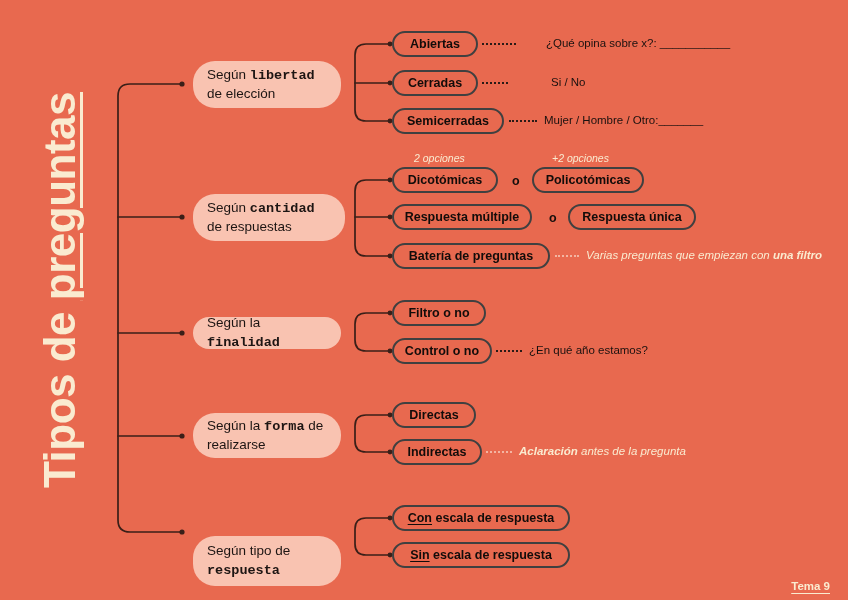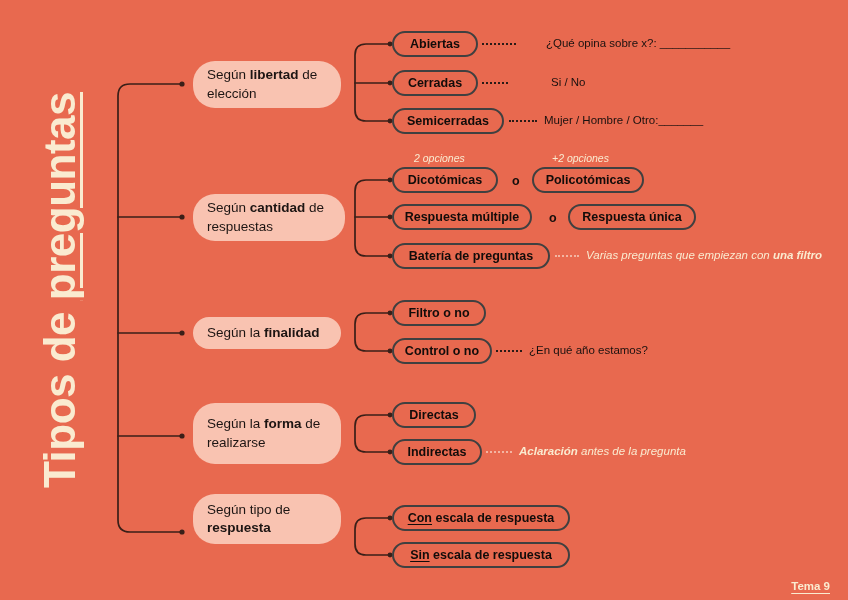--- a/index.html
+++ b/index.html
@@ -55,21 +55,21 @@
     background: #F9C3B1;
     border-radius: 22px;
     color: #1d1513;
     font-size: 13.5px;
     line-height: 1.35;
     padding: 10px 14px;
     box-sizing: border-box;
     display: flex;
     align-items: center;
   }
-  .lvl1 b { font-weight: bold; }
+  .lvl1 b { font-weight: bold; font-family: Liberation Mono, monospace; }
 
   
   .pill {
     position: absolute;
     border: 2px solid #404040;
     border-radius: 999px;
     color: #120c0a;
     font-size: 12.5px;
     font-weight: bold;
     padding: 0 13px;
@@ -190,25 +190,25 @@
   </div>
 
   <div class="lvl1" style="left:193px; top:194px; width:152px; height:47px;">
     <span><span>Según </span><b>cantidad</b><span> de respuestas</span></span>
   </div>
 
   <div class="lvl1" style="left:193px; top:317px; width:148px; height:32px;">
     <span><span>Según la </span><b>finalidad</b><span></span></span>
   </div>
 
-  <div class="lvl1" style="left:193px; top:403px; width:148px; height:61px;">
+  <div class="lvl1" style="left:193px; top:413px; width:148px; height:45px;">
     <span><span>Según la </span><b>forma</b><span> de realizarse</span></span>
   </div>
 
-  <div class="lvl1" style="left:193px; top:494px; width:148px; height:50px;">
+  <div class="lvl1" style="left:193px; top:536px; width:148px; height:50px;">
     <span><span>Según tipo de </span><b>respuesta</b><span></span></span>
   </div>
 
   <div class="pill" style="left:392px; top:31px; width:86px; height:26px;">Abiertas</div>
   <div class="ann dark" style="left:482px; top:37px; height:14px;gap:23px;">
     <span class="dots"></span>
     <span>¿Qué opina sobre x?:  ___________</span>
   </div>
 
   <div class="pill" style="left:392px; top:70px; width:86px; height:26px;">Cerradas</div>

